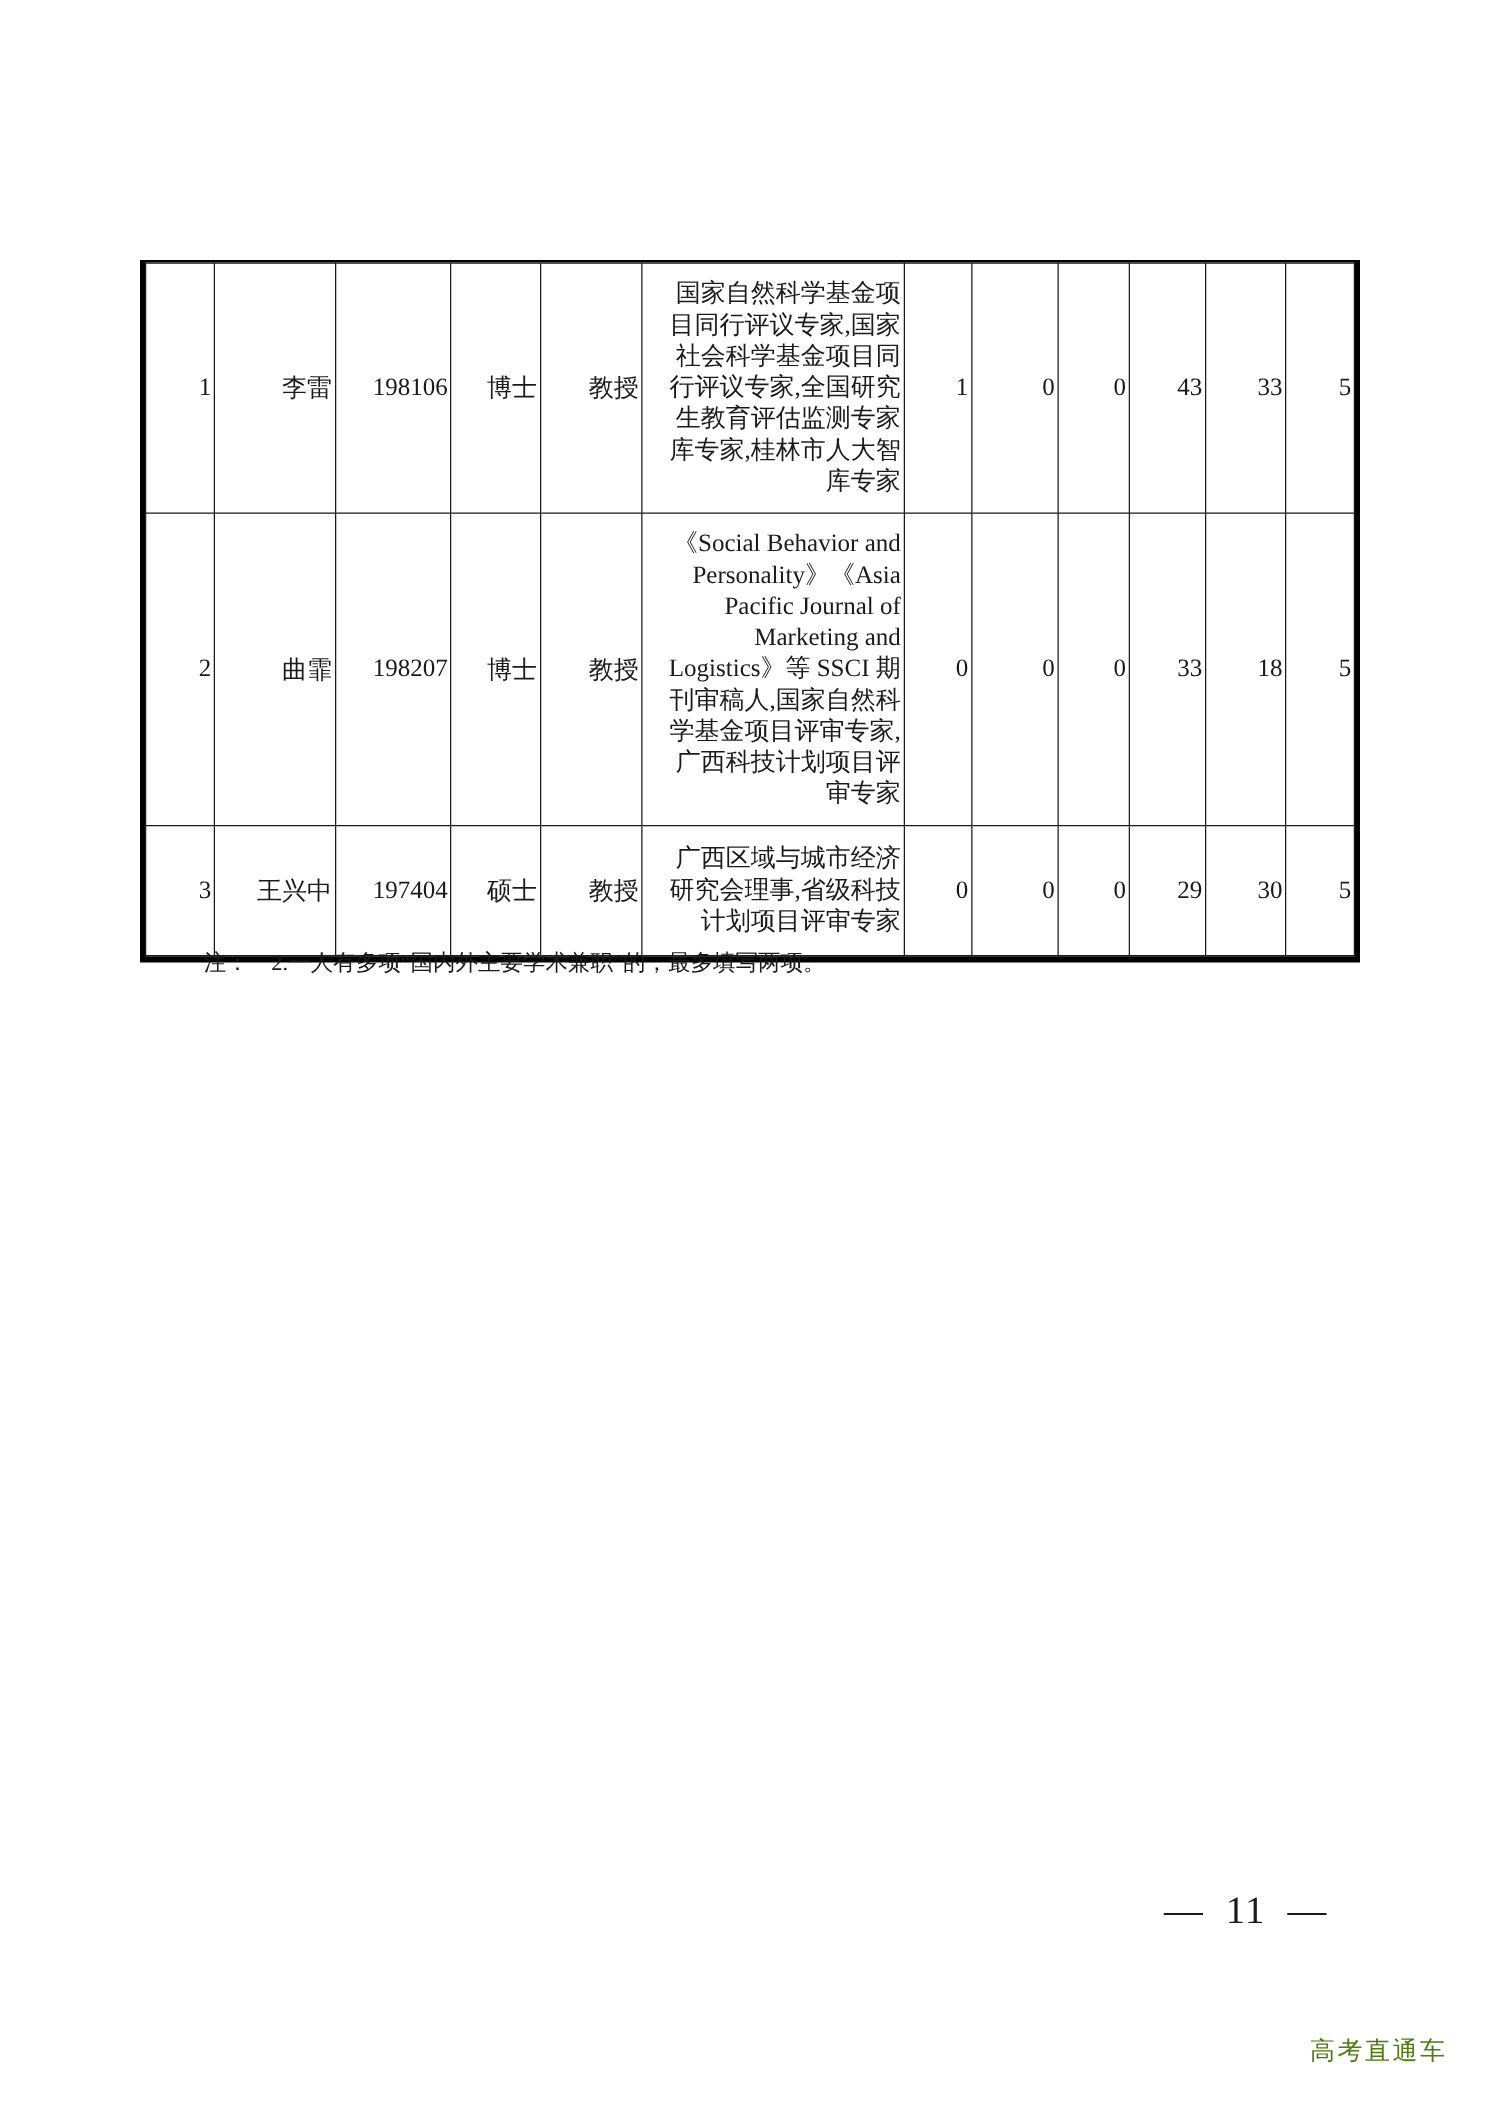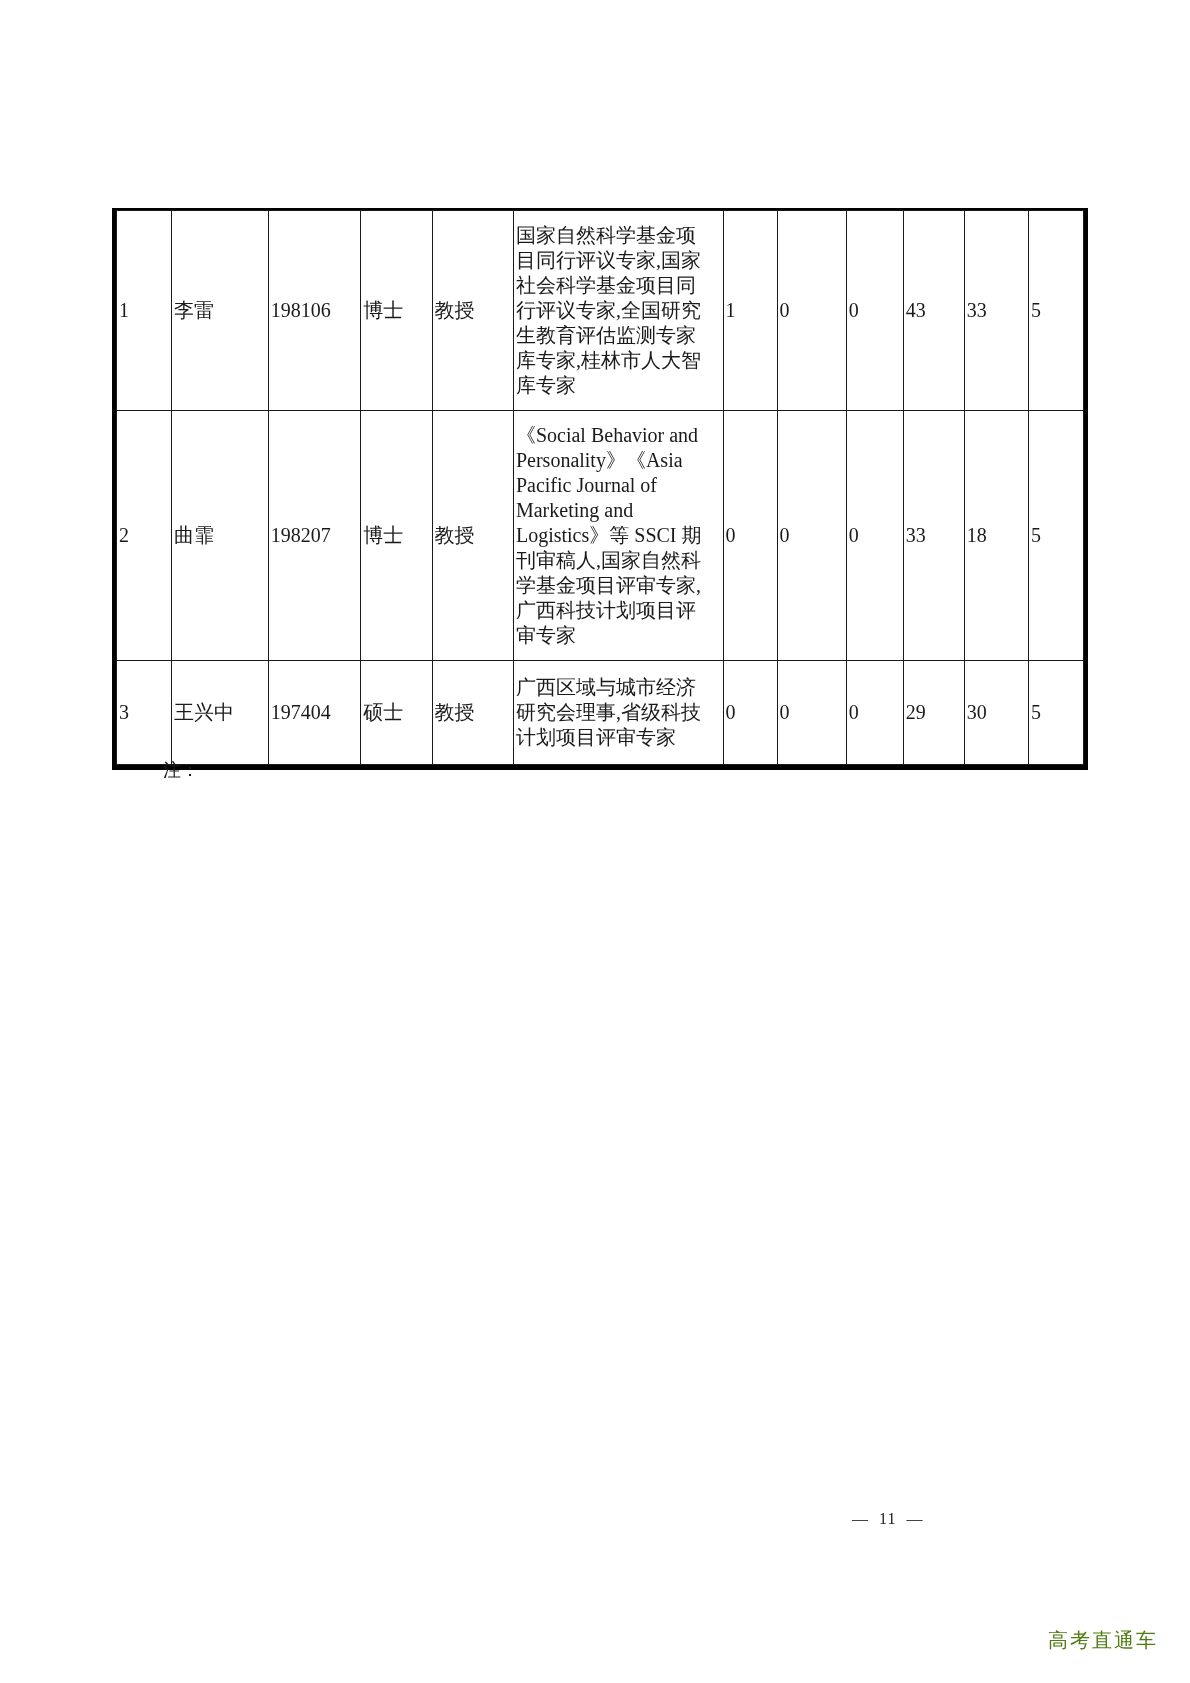--- a/index.html
+++ b/index.html
@@ -23,21 +23,21 @@
     border-bottom:5px solid #000;
     box-sizing:border-box;
   }
   table.doc-table {
     width:100%;
     border-collapse:collapse;
     table-layout:fixed;
   }
   table.doc-table td {
     border:1.5px solid #1a1a1a;
-    text-align:left;
+    text-align:right;
     vertical-align:middle;
     font-size:20px;
     padding:12px 2px;
     overflow:hidden;
   }
   table.doc-table tr.r1 { height:191px; }
   table.doc-table tr.r2 { height:241px; }
   table.doc-table tr.r3 { height:104px; }
   td.pos-cell {
     white-space:pre-line;
@@ -60,22 +60,22 @@
   .note-item {
     padding-left:26px;
     text-indent:-26px;
   }
 
   
   .page-number {
     position:absolute;
     left:852px; top:1510px;
     width:210px;
-    text-align:left;
-    font-size:16px;
+    text-align:right;
+    font-size:31px;
     letter-spacing:1px;
     white-space:pre;
   }
   .watermark {
     position:absolute;
     left:1048px; top:1627px;
     font-size:20px;
     letter-spacing:2px;
     color:#4d7c0f;
     font-family:"Liberation Sans","DejaVu Sans",sans-serif;
@@ -160,18 +160,19 @@
       <td>30</td>
       <td>5</td>
     </tr>
   </tbody>
     </table>
 </div>
 
 <div class="notes">
   <span class="notes-label">注：</span>
   <div class="notes-items">
+    <div class="note-item">2.一人有多项“国内外主要学术兼职”的，最多填写两项。</div>
   </div>
 </div>
 
 <div class="page-number">—  11  —</div>
 
 <div class="watermark">高考直通车</div>
 
 </body></html>

